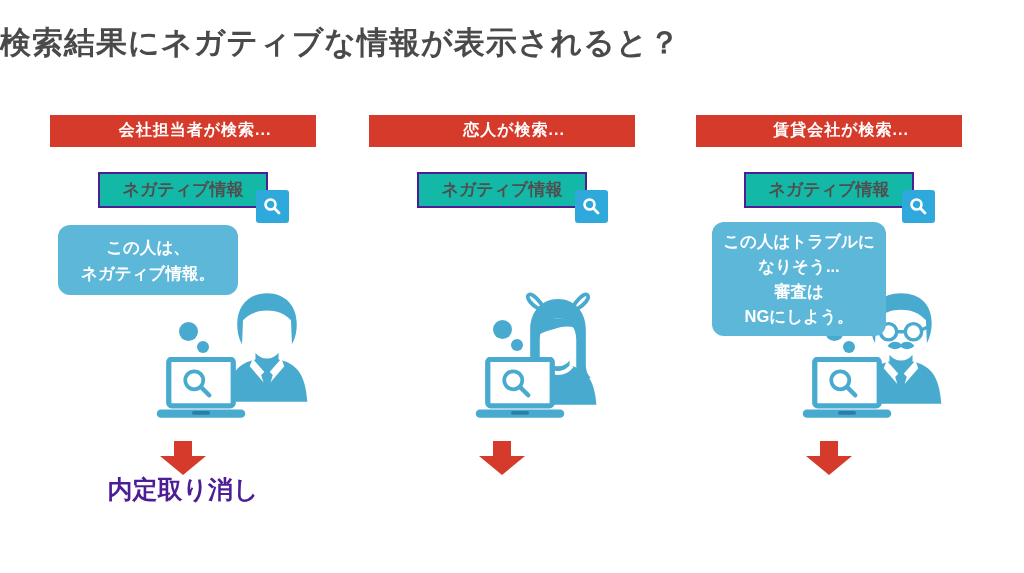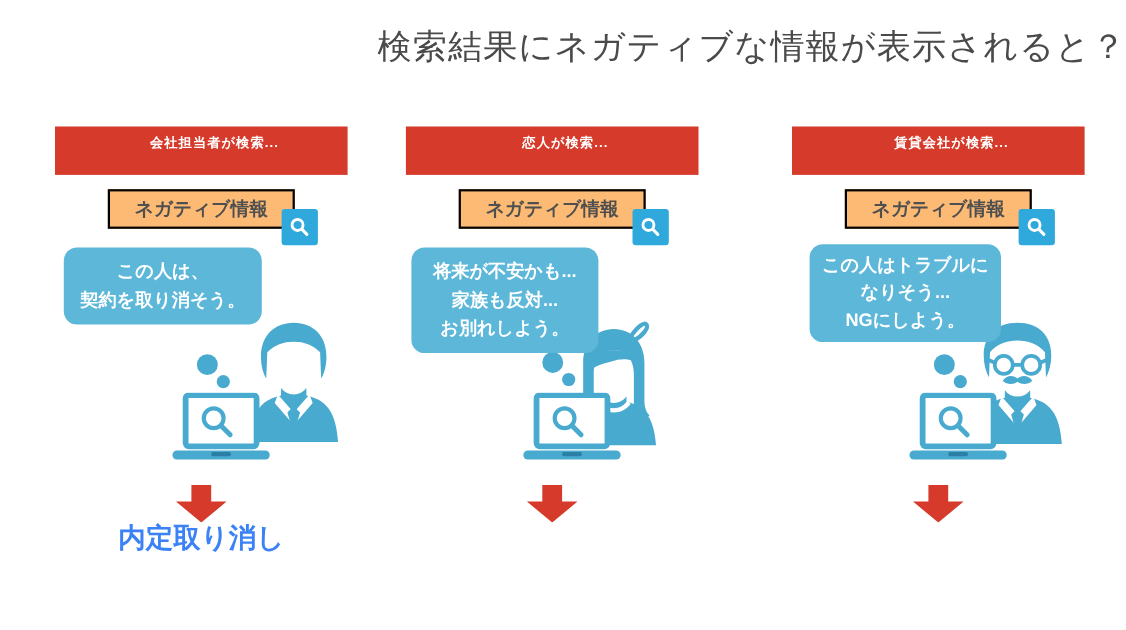--- a/index.html
+++ b/index.html
@@ -2,34 +2,34 @@
 <html><head>
 <meta charset="utf-8">
 <style>
   * { margin:0; padding:0; box-sizing:border-box; }
   html,body { background:#fff; }
   #page {
     position:relative; width:1024px; height:573px; background:#ffffff;
     font-family:"Liberation Sans","DejaVu Sans",sans-serif; overflow:hidden;
   }
   .title {
-    position:absolute; top:22px; left:0; width:100%; text-align:right;
-    font-size:31px; font-weight:normal; color:#4a4a4a; letter-spacing:1px;
+    position:absolute; top:22px; left:0; width:100%; text-align:left;
+    font-size:31px; font-weight:bold; color:#4a4a4a; letter-spacing:1px;
   }
   .col { position:absolute; top:0; width:300px; height:573px; }
-  #c1 { left:33px; } #c2 { left:352px; } #c3 { left:703px; }
+  #c1 { left:33px; } #c2 { left:352px; } #c3 { left:679px; }
 
   .hbar {
-    position:absolute; top:115px; left:17px; width:266px; height:44px;
-    background:#d53a2a; color:#ffffff; font-size:12px; font-weight:bold;
+    position:absolute; top:115px; left:17px; width:266px; height:32px;
+    background:#d53a2a; color:#ffffff; font-size:16px; font-weight:bold;
     text-align:center; line-height:30px; letter-spacing:1px;padding-left:24px;
   }
   .sbox {
     position:absolute; top:172px; left:50%; transform:translateX(-50%);
-    width:170px; height:36px; background:#fdba74; border:2px solid #000000;
+    width:170px; height:36px; background:#14b8a6; border:2px solid #4c1d95;
     color:#4f4f4f; font-size:17px; font-weight:bold; text-align:center;
     line-height:31px; z-index:2;
   }
   .sbtn {
     position:absolute; top:190px; left:calc(50% + 73px); width:33px; height:33px;
     background:#2fa8dc; border-radius:3px; z-index:3;
     display:flex; align-items:center; justify-content:center;
   }
   .bubble {
     position:absolute; top:225px; background:#5cb7d9; border-radius:12px;
@@ -52,21 +52,21 @@
   #c3 .person { left:174px; }
 
   .laptop { position:absolute; top:357px; left:119px; width:98px; height:63px; z-index:3; }
 
   .arrow {
     position:absolute; top:441px; left:50%; transform:translateX(-50%);
     width:46px; height:34px; z-index:1;
   }
   .results {
     position:absolute; top:472px; left:0; width:100%; text-align:center;
-    font-size:25px; font-weight:bold; color:#3b82f6; line-height:35px;
+    font-size:25px; font-weight:bold; color:#4c1d95; line-height:35px;
   }
   .results span { display:block; }
 </style>
 </head>
 <body>
 
 <div id="page">
 
   <div class="title">検索結果にネガティブな情報が表示されると？</div>
 
@@ -76,21 +76,21 @@
     <div class="sbox">ネガティブ情報</div>
     <div class="sbtn">
       <svg width="19" height="19" viewBox="0 0 19 19">
         <circle cx="7.5" cy="7.5" r="5" fill="none" stroke="#ffffff" stroke-width="2.6"></circle>
         <line x1="11.3" y1="11.3" x2="16" y2="16" stroke="#ffffff" stroke-width="2.8" stroke-linecap="round"></line>
       </svg>
     </div>
 
     <div class="bubble">
       <span>この人は、</span>
-      <span>契約を取り消そう。</span>
+      <span>ネガティブ情報。</span>
     </div>
     <div class="dot big"></div>
     <div class="dot small"></div>
 
     <svg class="person" viewBox="0 0 100 120">
       <g fill="#49aacf">
         <path d="M50 2C31 2 19 15 19 34c0 9 2 16 5 21l1-25c7-7 15-10 25-10s18 3 25 10l1 25c3-5 5-12 5-21C81 15 69 2 50 2z"></path>
         <path d="M38 64v7c-18 4-28 14-30 44h84c-2-30-12-40-30-44v-7c-3 4-7 6-12 6s-9-2-12-6z"></path>
       </g>
       <path d="M35 70L50 87 65 70l3 8-18 21-18-21z" fill="#ffffff"></path>
@@ -118,25 +118,20 @@
     <div class="hbar">恋人が検索...</div>
 
     <div class="sbox">ネガティブ情報</div>
     <div class="sbtn">
       <svg width="19" height="19" viewBox="0 0 19 19">
         <circle cx="7.5" cy="7.5" r="5" fill="none" stroke="#ffffff" stroke-width="2.6"></circle>
         <line x1="11.3" y1="11.3" x2="16" y2="16" stroke="#ffffff" stroke-width="2.8" stroke-linecap="round"></line>
       </svg>
     </div>
 
-    <div class="bubble">
-      <span>将来が不安かも...</span>
-      <span>家族も反対...</span>
-      <span>お別れしよう。</span>
-    </div>
     <div class="dot big"></div>
     <div class="dot small"></div>
 
     <svg class="person" viewBox="0 0 100 120">
       <g fill="none" stroke="#49aacf" stroke-width="4" stroke-linecap="round">
         <path d="M34 15C27 5 21 1 19 4c-2 3 3 10 12 15"></path>
         <path d="M66 15C73 5 79 1 81 4c2 3-3 10-12 15"></path>
       </g>
       <g fill="#49aacf">
         <path d="M50 8C33 8 21 21 21 40v36c0 7-2 11-5 14 6 3 12 2 15-2V50c0-13 8-22 19-22s19 9 19 22v38c3 4 9 5 15 2-3-3-5-7-5-14V40C79 21 67 8 50 8z"></path>
@@ -169,20 +164,21 @@
     <div class="sbtn">
       <svg width="19" height="19" viewBox="0 0 19 19">
         <circle cx="7.5" cy="7.5" r="5" fill="none" stroke="#ffffff" stroke-width="2.6"></circle>
         <line x1="11.3" y1="11.3" x2="16" y2="16" stroke="#ffffff" stroke-width="2.8" stroke-linecap="round"></line>
       </svg>
     </div>
 
     <div class="bubble">
       <span>この人はトラブルに</span>
       <span>なりそう...</span>
+      <span>審査は</span>
       <span>NGにしよう。</span>
     </div>
     <div class="dot big"></div>
     <div class="dot small"></div>
 
     <svg class="person" viewBox="0 0 100 120">
       <g fill="#49aacf">
         <path d="M50 2C30 2 18 14 18 33c0 8 2 15 5 21l1-24c7-8 16-11 26-11s19 3 26 11l1 24c3-6 5-13 5-21C82 14 70 2 50 2z"></path>
         <path d="M38 66v7c-18 4-28 14-30 44h84c-2-30-12-40-30-44v-7c-3 4-7 6-12 6s-9-2-12-6z"></path>
         <path d="M50 55c-4-4-11-3-14 2 4 4 10 4 14 1 4 3 10 3 14-1-3-5-10-6-14-2z"></path>

